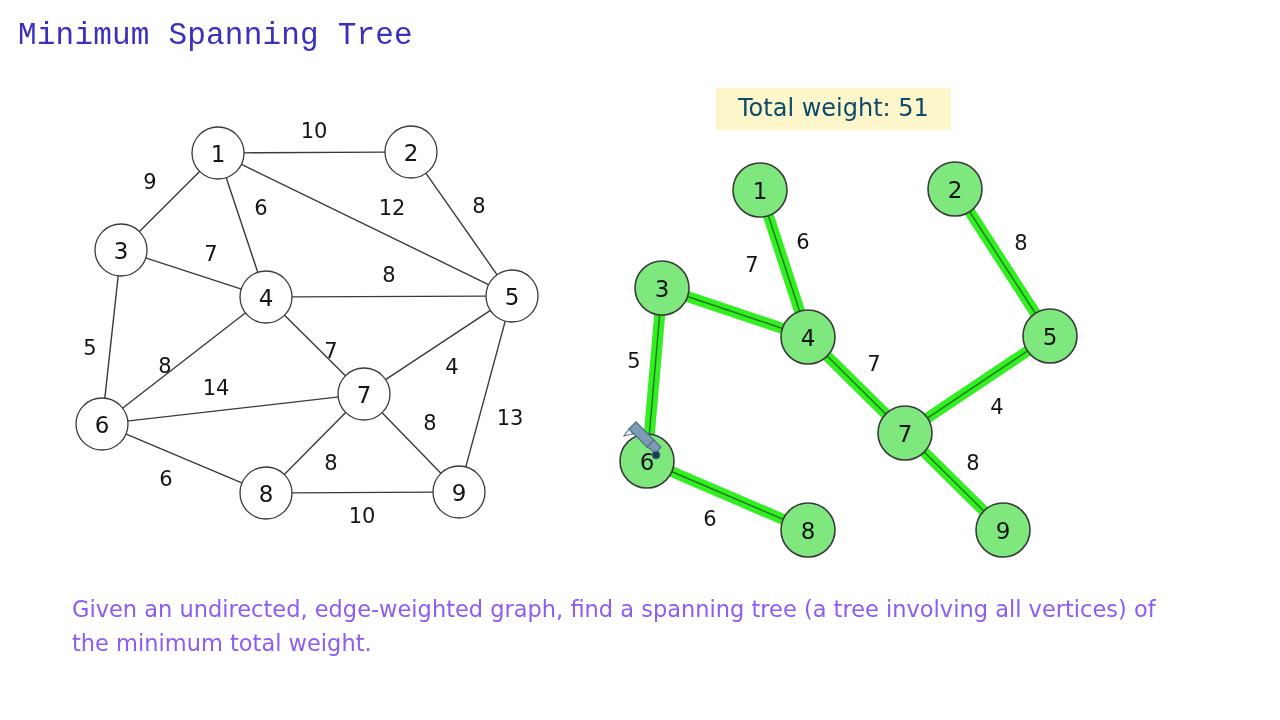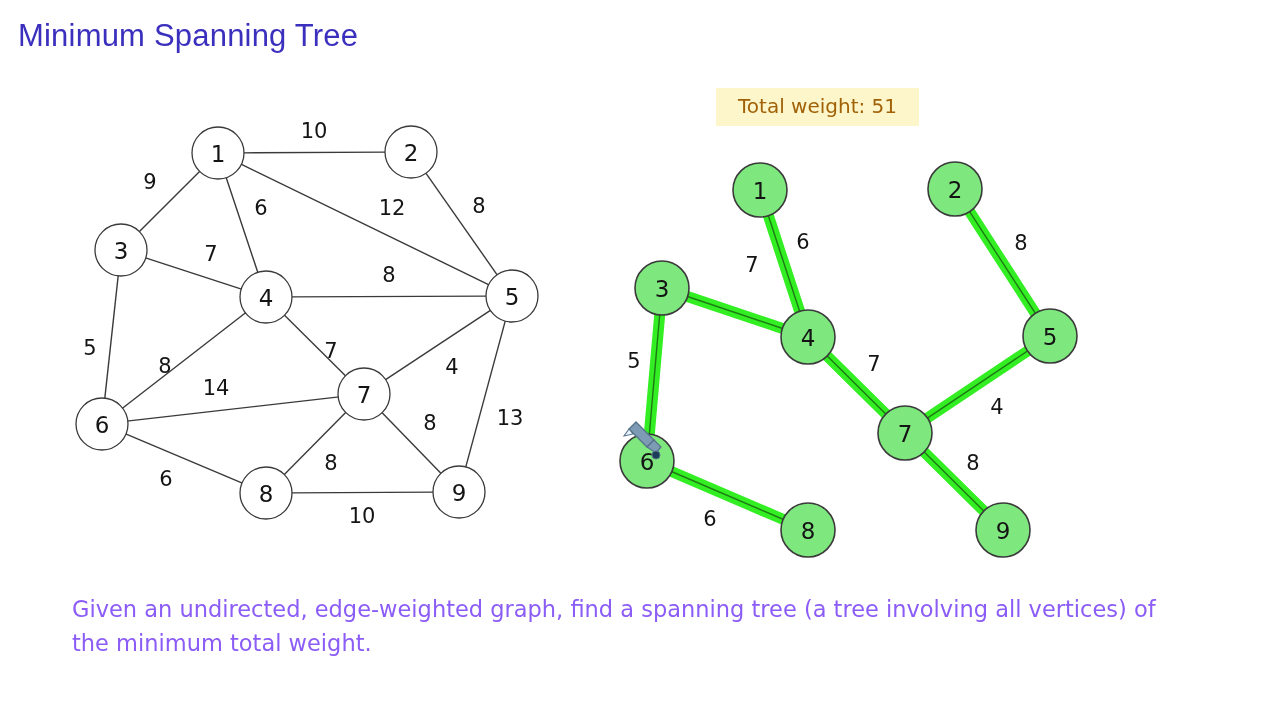--- a/index.html
+++ b/index.html
@@ -18,21 +18,21 @@
     position: absolute;
     inset: 0;
     width: 1280px;
     height: 720px;
     background: #ffffff;
   }
   #page-title {
     position: absolute;
     left: 18px;
     top: 18px;
-    font-family: Liberation Sans, sans-serif;
+    font-family: Liberation Mono, monospace;
     font-size: 31px;
     font-weight: 400;
     color: #3b2fbe;
     letter-spacing: 0.2px;
     white-space: nowrap;
   }
   .graph-svg {
     position: absolute;
     left: 0;
     top: 0;
@@ -50,22 +50,22 @@
     line-height: 1.52;
     color: #8b5cf6;
   }
   #weight-banner {
     position: absolute;
     left: 716px;
     top: 88px;
     background: #fcf6ca;
     padding: 6px 22px 8px 22px;
     font-family: "DejaVu Sans", sans-serif;
-    font-size: 20px;
-    color: #a16207;
+    font-size: 24px;
+    color: #0c4a6e;
     white-space: nowrap;
   }
   .node-label, .wt-label {
     font-family: "DejaVu Sans", sans-serif;
     fill: #141414;
   }
   .node-label { font-size: 23px; text-anchor: middle; dominant-baseline: central; }
   .wt-label { font-size: 21px; text-anchor: middle; dominant-baseline: central; }
 </style>
 </head>

